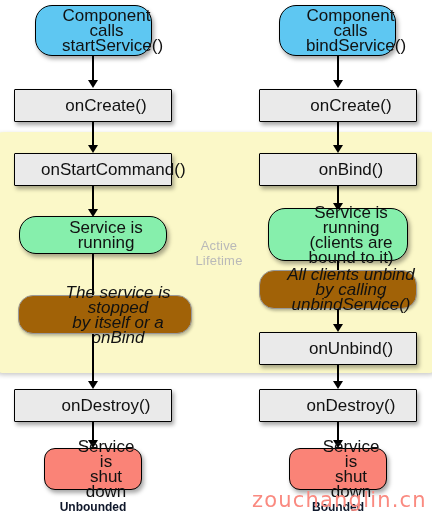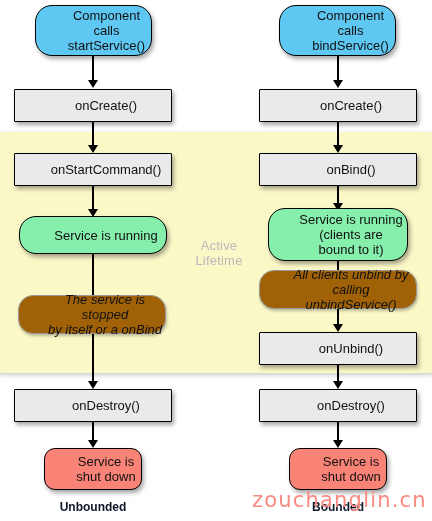--- a/index.html
+++ b/index.html
@@ -44,21 +44,21 @@
   }
 
   
   .node {
     position: absolute;
     box-sizing: border-box;
     display: flex;
     align-items: center;
     justify-content: flex-start;
     text-align: center;
-    font-size: 13px;
+    font-size: 17px;
     line-height: 15px;
     color: #111111;
     border: 1px solid #000000;
     box-shadow: 2px 3px 4px rgba(0,0,0,0.35);
     padding-left: 26px;
   }
   .node span { display: block; width: 100%; }
 
   .node.pill {
     border-radius: 17px;
@@ -148,21 +148,21 @@
     <span>onStartCommand()</span>
   </div>
   <div class="conn" style="left:92px; top:186px; height:26px;"></div>
   <div class="arrowhead" style="left:88px; top:209px;"></div>
 
   <div class="node pill green" style="left:19px; top:216px; width:148px; height:38px;">
     <span>Service is running</span>
   </div>
   <div class="conn" style="left:92px; top:254px; height:41px;"></div>
 
-  <div class="node note" style="left:18px; top:295px; width:148px; height:39px;">
+  <div class="node note" style="left:18px; top:295px; width:174px; height:39px;">
     <span>
       <span>The service is stopped</span>
       <span>by itself or a onBind</span>
     </span>
   </div>
   <div class="conn" style="left:92px; top:334px; height:50px;"></div>
   <div class="arrowhead" style="left:88px; top:381px;"></div>
 
   <div class="node rect" style="left:14px; top:389px; width:158px; height:33px;">
     <span>onDestroy()</span>

